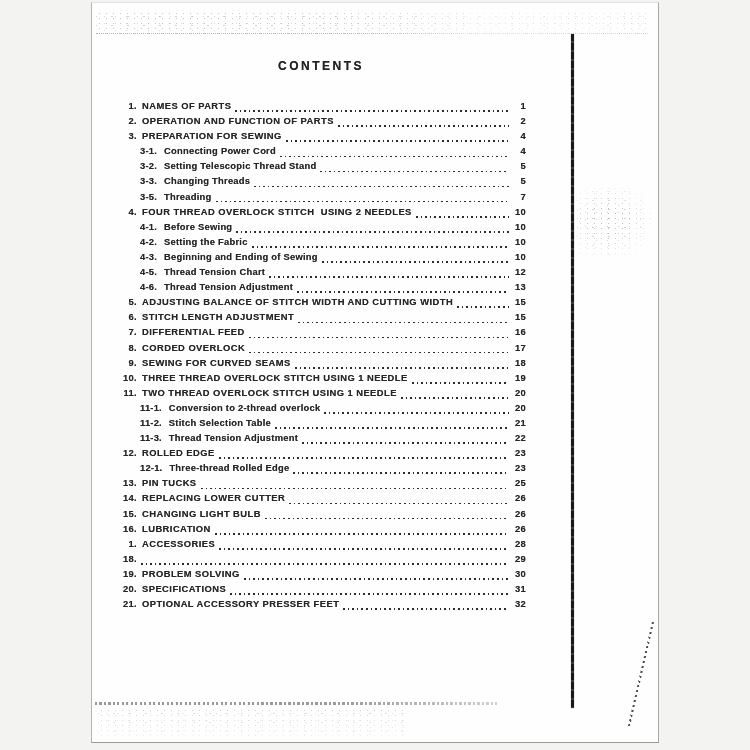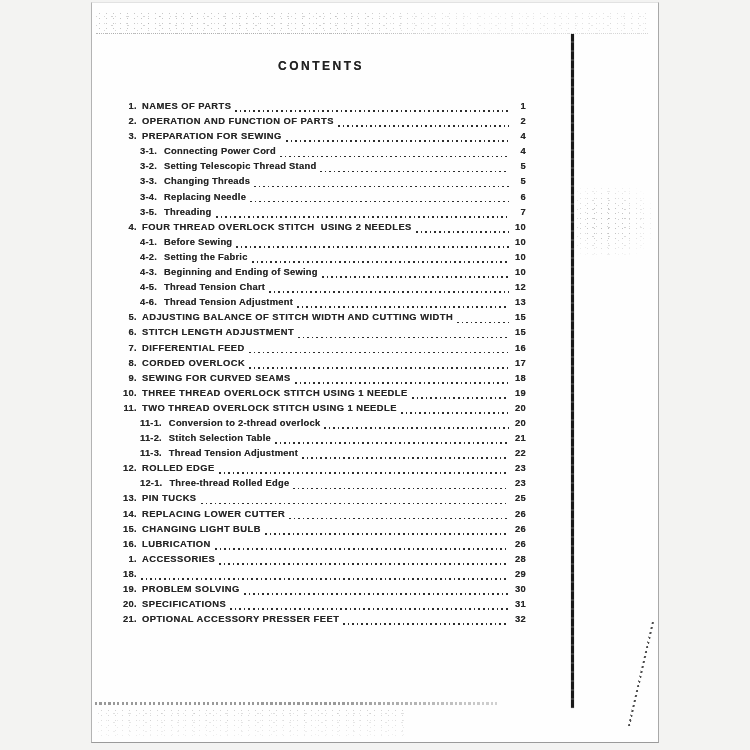--- a/index.html
+++ b/index.html
@@ -133,26 +133,20 @@
     <span class="dots"></span>
     <span class="pg">5</span>
   </div>
       <div class="row lvl1">
     <span class="num">3-3.</span>
     <span class="label">Changing Threads</span>
     <span class="dots"></span>
     <span class="pg">5</span>
   </div>
       <div class="row lvl1">
-    <span class="num">3-4.</span>
-    <span class="label">Replacing Needle</span>
-    <span class="dots"></span>
-    <span class="pg">6</span>
-  </div>
-      <div class="row lvl1">
     <span class="num">3-5.</span>
     <span class="label">Threading</span>
     <span class="dots"></span>
     <span class="pg">7</span>
   </div>
       <div class="row lvl0">
     <span class="num">4.</span>
     <span class="label">FOUR THREAD OVERLOCK STITCH  USING 2 NEEDLES</span>
     <span class="dots"></span>
     <span class="pg">10</span>

